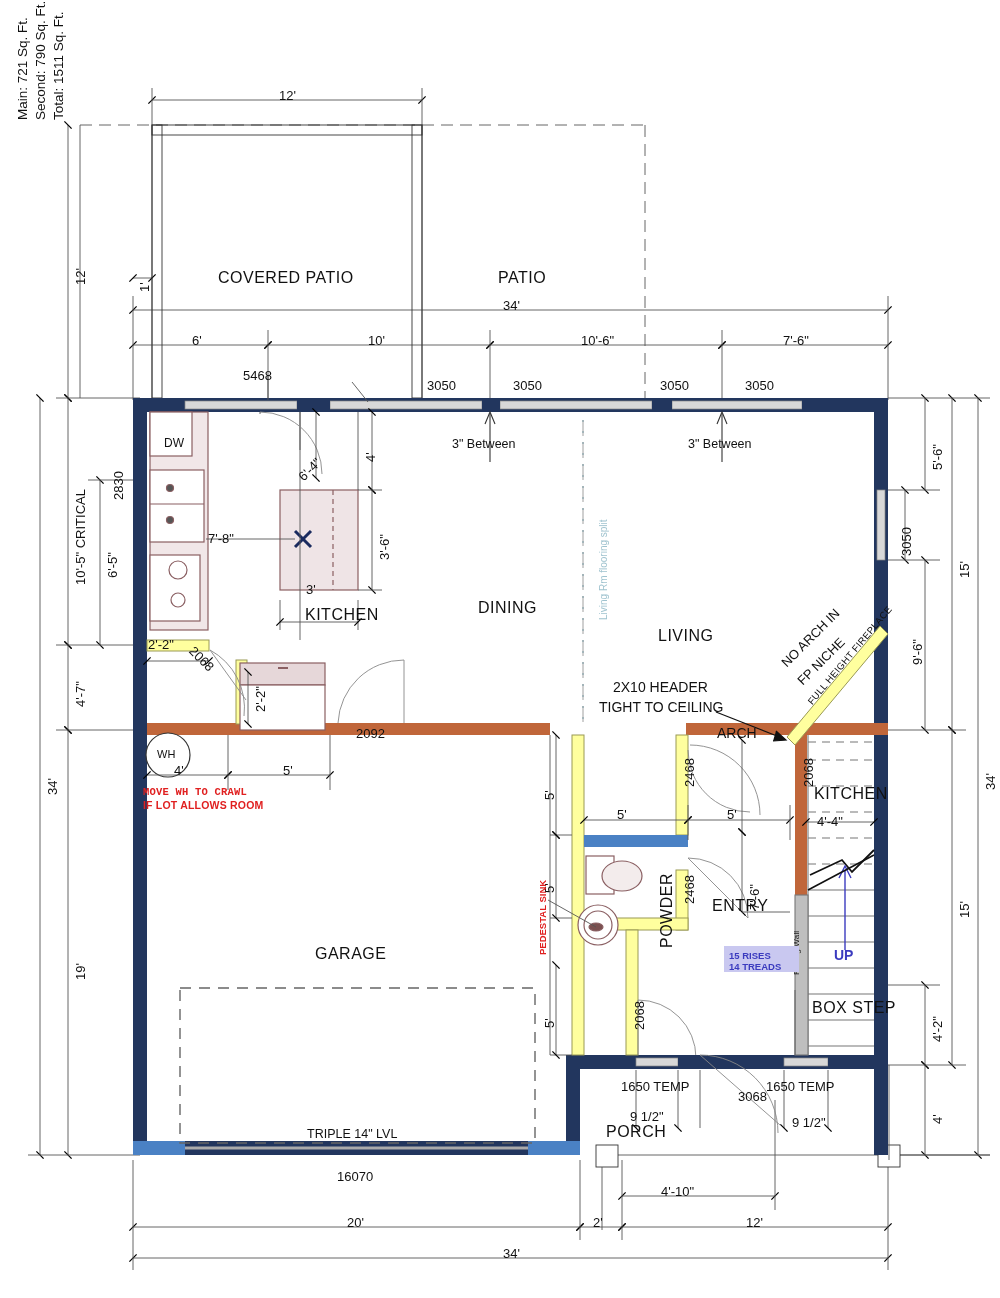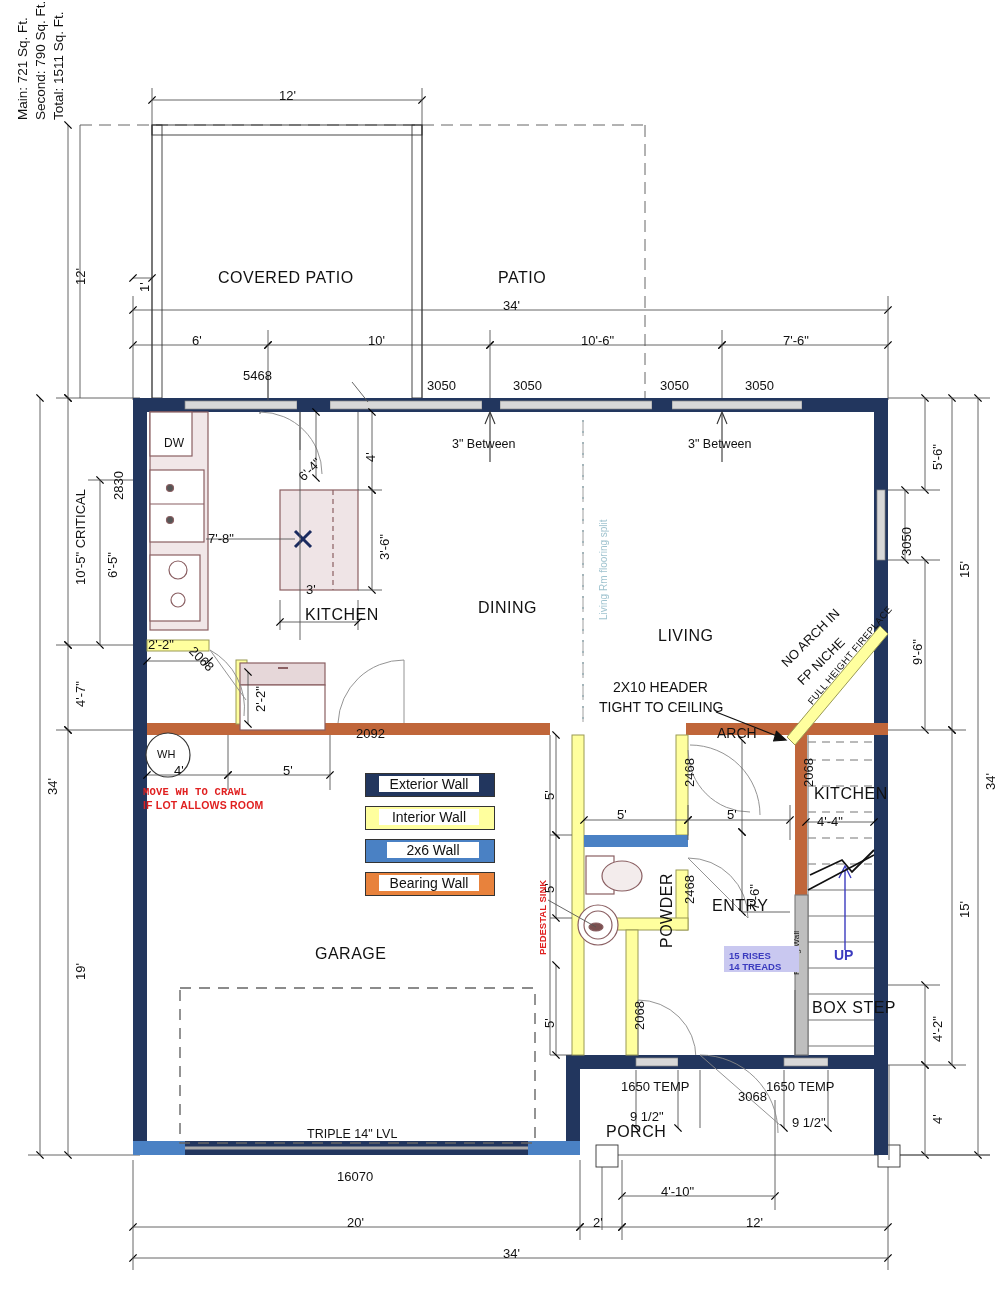--- a/index.html
+++ b/index.html
@@ -445,32 +445,14 @@
   <div class="abs" style="left:724px;top:946px;width:75px;height:26px;background:#c9c8f0;"></div>
   <div class="txt blu" style="left:729px;top:951px;font-size:9.5px;font-weight:bold;">15 RISES</div>
   <div class="txt blu" style="left:729px;top:962px;font-size:9.5px;font-weight:bold;">14 TREADS</div>
 
   <div class="txt dim" style="left:621px;top:1080px;">1650 TEMP</div>
   <div class="txt dim" style="left:766px;top:1080px;">1650 TEMP</div>
   <div class="txt dim" style="left:738px;top:1090px;">3068</div>
   <div class="txt dim" style="left:630px;top:1110px;">9 1/2"</div>
   <div class="txt dim" style="left:792px;top:1116px;">9 1/2"</div>
 
-  <div class="abs" style="left:365px;top:773px;">
-    <div style="position:relative;width:130px;height:24px;">
-      <div class="legend-box" style="left:0;top:0;width:128px;height:22px;background:#22365e;"></div>
-      <div class="legend-label" style="left:14px;top:3px;width:100px;">Exterior Wall</div>
-    </div>
-    <div style="position:relative;width:130px;height:24px;margin-top:9px;">
-      <div class="legend-box" style="left:0;top:0;width:128px;height:22px;background:#ffff9e;"></div>
-      <div class="legend-label" style="left:14px;top:3px;width:100px;">Interior Wall</div>
-    </div>
-    <div style="position:relative;width:130px;height:24px;margin-top:9px;">
-      <div class="legend-box" style="left:0;top:0;width:128px;height:22px;background:#4a81c4;"></div>
-      <div class="legend-label" style="left:22px;top:3px;width:92px;">2x6 Wall</div>
-    </div>
-    <div style="position:relative;width:130px;height:24px;margin-top:9px;">
-      <div class="legend-box" style="left:0;top:0;width:128px;height:22px;background:#e8823c;"></div>
-      <div class="legend-label" style="left:14px;top:3px;width:100px;">Bearing Wall</div>
-    </div>
-  </div>
 
 </div>
 
 </body></html>

